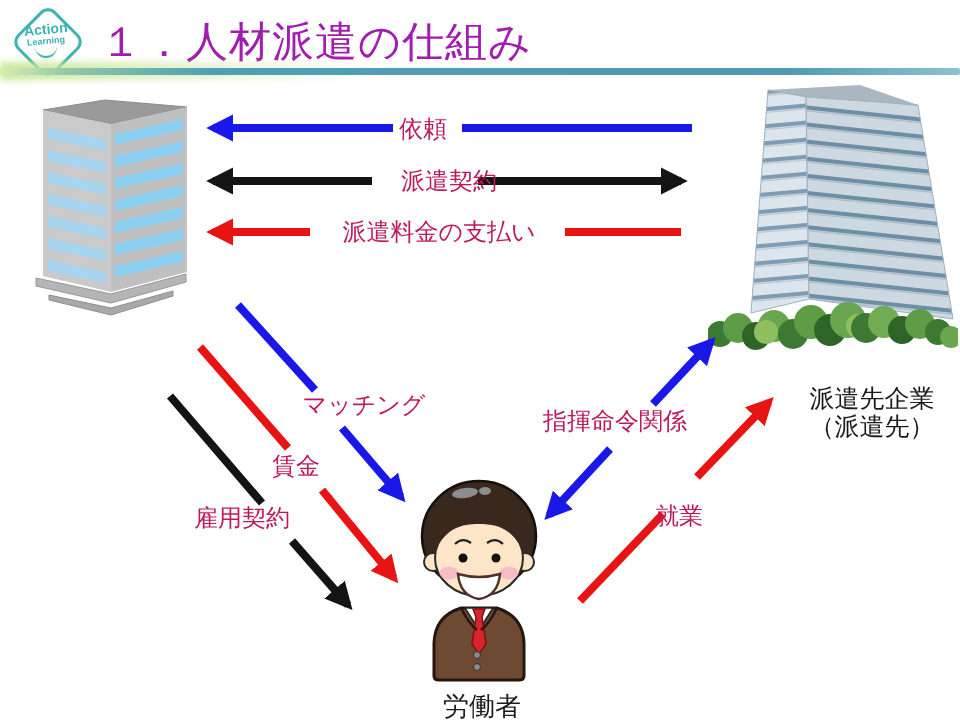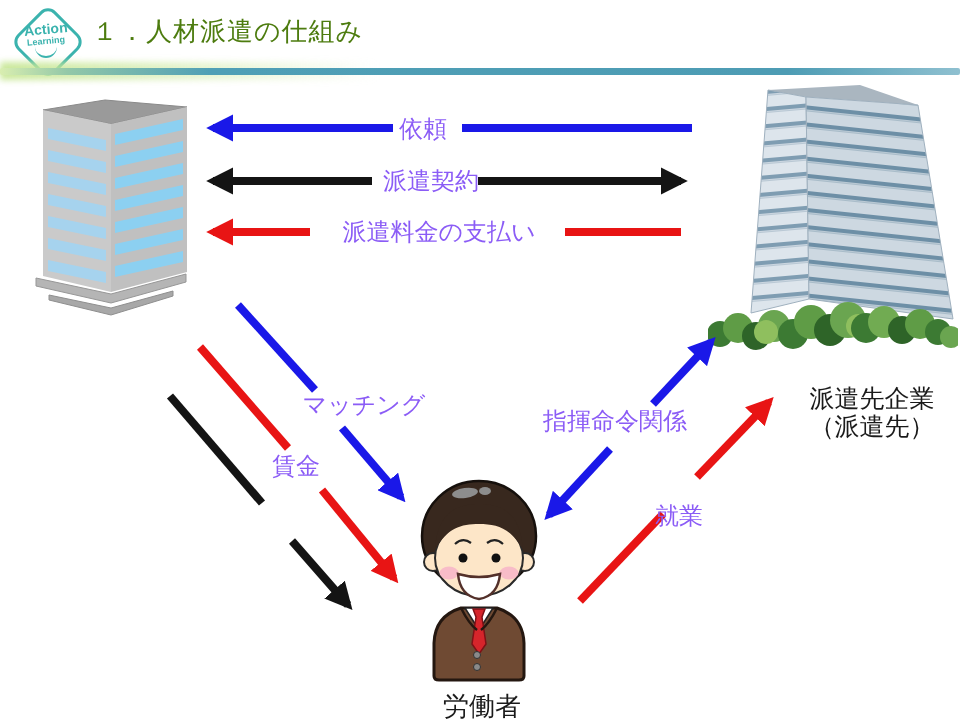--- a/index.html
+++ b/index.html
@@ -8,30 +8,30 @@
   
   .logo{position:absolute;left:9px;top:3px;width:74px;height:74px;}
   .logo-diamond{position:absolute;left:12px;top:12px;width:48px;height:48px;border:3px solid #3bb3ae;
                 border-radius:11px;transform:rotate(45deg);background:#fff;}
   .logo-text{position:absolute;inset:0;display:flex;flex-direction:column;align-items:center;
              justify-content:center;color:#3bb3ae;z-index:1;}
   .logo-line1{font-size:14px;font-weight:bold;transform:rotate(-5deg);line-height:1;}
   .logo-line2{font-size:9px;font-weight:bold;transform:rotate(-5deg);line-height:1;margin-top:1px;}
   .logo-smile{width:22px;height:9px;border-bottom:2px solid #3bb3ae;
               border-radius:0 0 50% 50%/0 0 100% 100%;margin-top:1px;}
-  .page-title{position:absolute;left:92px;top:14px;font-size:26px;letter-spacing:1px;color:#4d7c0f;white-space:nowrap;}
+  .page-title{position:absolute;left:100px;top:14px;font-size:42px;letter-spacing:1px;color:#a21caf;white-space:nowrap;}
   .rule-glow{position:absolute;top:62px;left:0;width:430px;height:18px;
              background:linear-gradient(90deg,rgba(200,231,150,.95),rgba(200,231,150,0) 88%);filter:blur(3px);}
   .title-rule{position:absolute;top:68px;left:0;width:960px;height:7px;border-radius:2px;
               background:linear-gradient(90deg,#d9eeb0 0%,#93c8a8 7%,#4f9fb6 22%,#4d9cb4 82%,#8fc0d0 100%);}
   
   .illus{position:absolute;}
   
   .arrows{position:absolute;left:0;top:0;}
-  .lbl{position:absolute;transform:translate(-50%,-50%);font-size:24px;white-space:nowrap;color:#8b5cf6;}
+  .lbl{position:absolute;transform:translate(-50%,-50%);font-size:24px;white-space:nowrap;color:#be185d;}
   .node-label{position:absolute;transform:translateX(-50%);text-align:center;font-size:25px;
               line-height:1.1;white-space:nowrap;color:#1a1a1a;}
   .worker-label{font-size:26px;}
 </style>
 </head>
 <body>
 
 <div class="slide">
 
   <div class="logo">
@@ -164,24 +164,25 @@
     <line x1="292" y1="541" x2="348" y2="605" stroke-width="8" marker-end="url(#ah-black)" stroke="#141414"></line>
 
     <line x1="653" y1="404" x2="711" y2="342" stroke-width="8" marker-end="url(#ah-blue)" stroke="#1a18e8"></line>
     <line x1="610" y1="449" x2="549" y2="515" stroke-width="8" marker-end="url(#ah-blue)" stroke="#1a18e8"></line>
 
     <line x1="580" y1="601" x2="663" y2="514" stroke-width="8" stroke="#e81414"></line>
     <line x1="697" y1="477" x2="769" y2="402" stroke-width="8" marker-end="url(#ah-red)" stroke="#e81414"></line>
   </svg>
 
   <div class="lbl" style="left:423px;top:129px;">依頼</div>
-  <div class="lbl" style="left:431px;top:181px;">派遣契約</div>
+  <div class="lbl" style="left:449px;top:181px;">派遣契約</div>
   <div class="lbl" style="left:364px;top:405px;">マッチング</div>
   <div class="lbl" style="left:439px;top:232px;">派遣料金の支払い</div>
   <div class="lbl" style="left:296px;top:466px;">賃金</div>
+  <div class="lbl" style="left:242px;top:518px;">雇用契約</div>
   <div class="lbl" style="left:615px;top:421px;">指揮命令関係</div>
   <div class="lbl" style="left:679px;top:516px;">就業</div>
 
   <div class="node-label" style="left:872px;top:357px;margin-top:28px;">
     <div>派遣先企業</div>
     <div>（派遣先）</div>
   </div>
   <div class="node-label worker-label" style="left:482px;top:692px;">労働者</div>
 
 </div>

